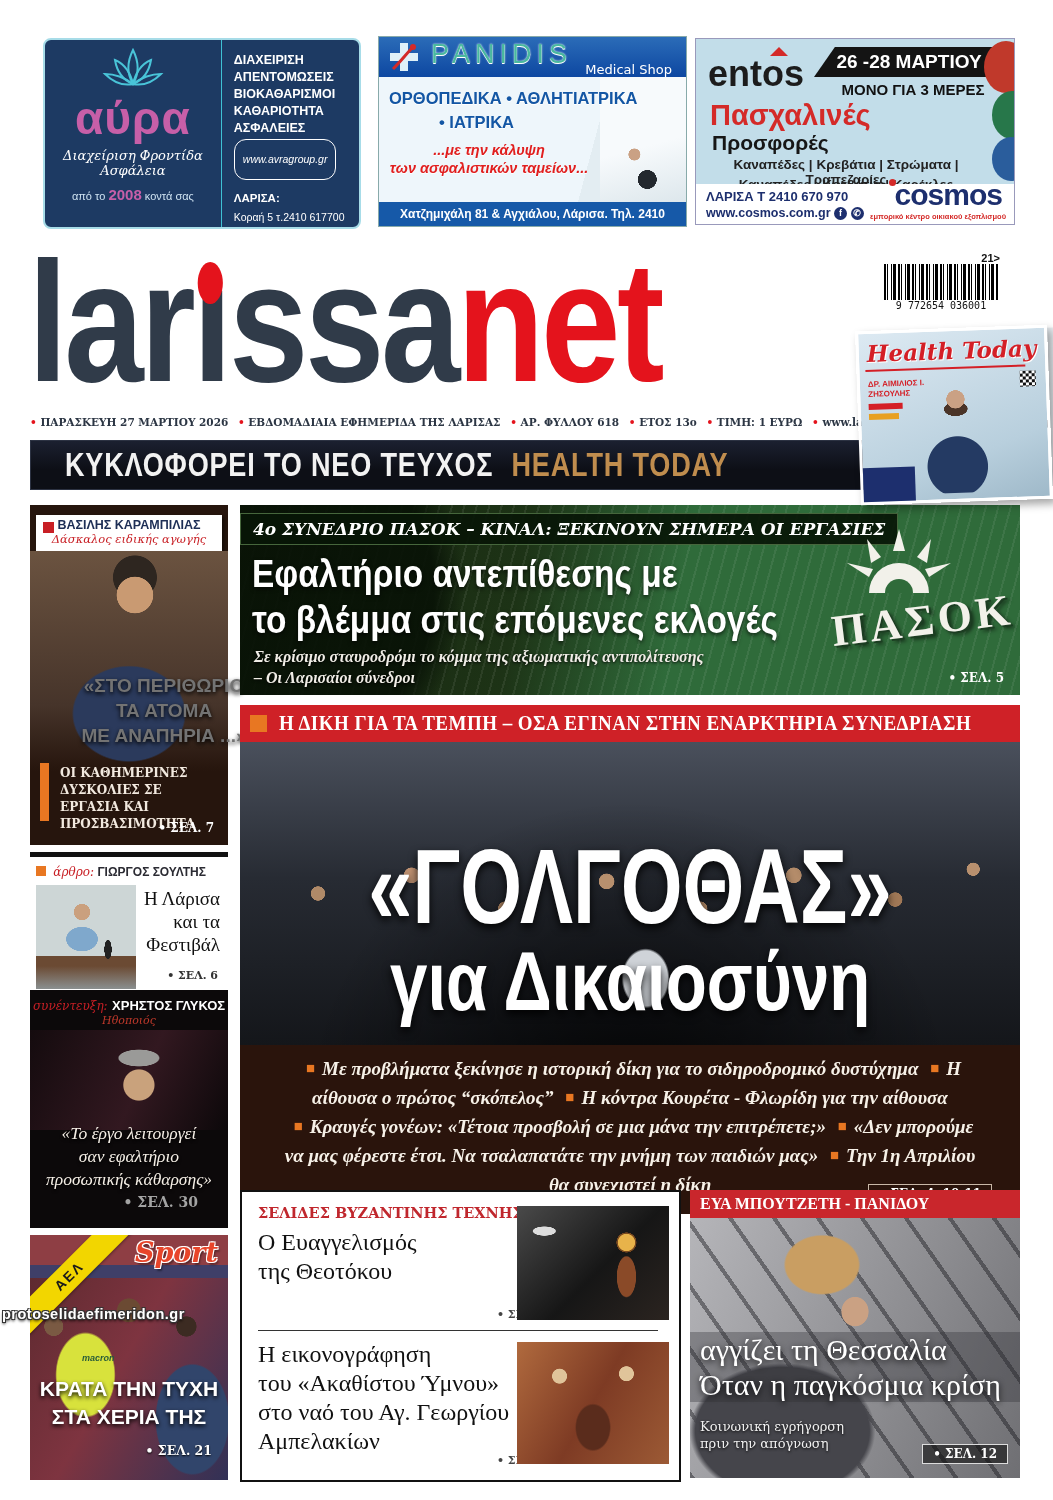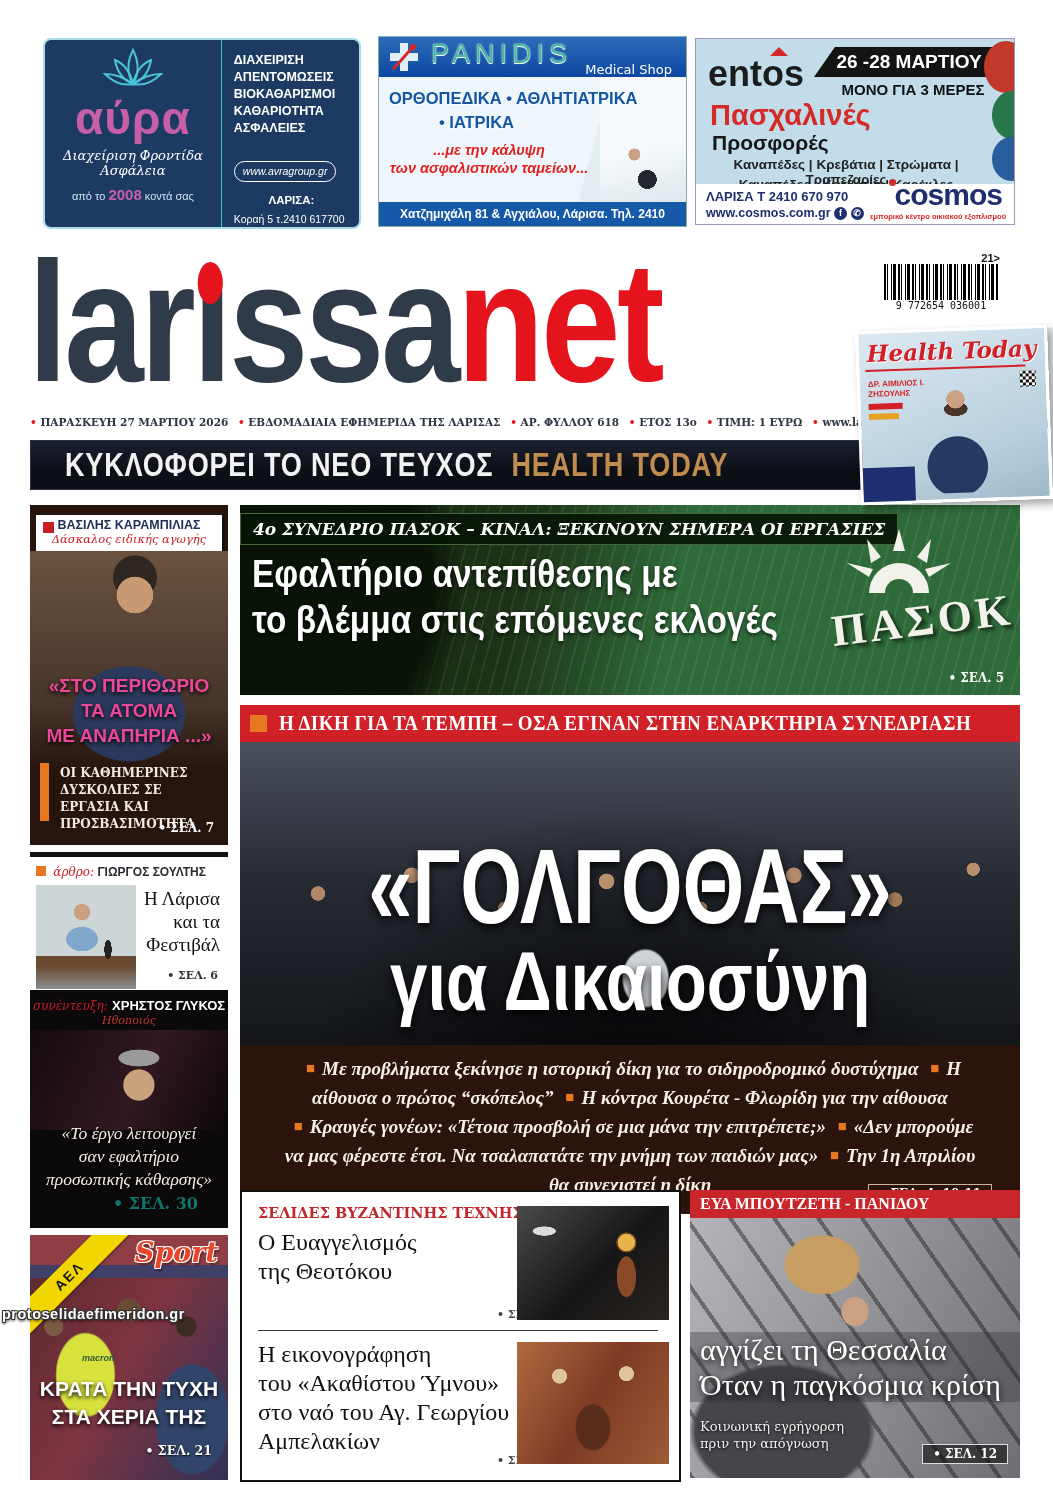--- a/index.html
+++ b/index.html
@@ -12,23 +12,23 @@
   
   #ad-avra{left:43px;top:38px;width:314px;height:187px;background:#1d3a63;border:2px solid #a7dcE8;
            border-radius:8px;display:flex;color:#fff;}
   .avra-left{width:56%;text-align:center;position:relative;border-right:1px solid #3fc1d4;}
   .avra-lotus{margin-top:8px;}
   .avra-brand{font-size:46px;font-weight:bold;color:#c75fa8;line-height:44px;letter-spacing:1px;text-align:center;}
   .avra-tagline{font-family:"DejaVu Serif",serif;font-style:italic;font-size:13px;margin-top:8px;}
   .avra-since{font-size:11px;margin-top:8px;color:#cfe3f2;}
   .avra-since b{color:#c75fa8;font-size:15px;}
   .avra-right{flex:1;padding:12px 10px 0 12px;font-size:12.5px;font-weight:bold;line-height:17px;}
-  .avra-web{display:inline-block;border:1px solid #fff;border-radius:12px;padding:1px 8px;
-            font-style:italic;font-size:10.5px;font-weight:normal;margin:24px 0 10px 0;}
-  .avra-city{font-size:11.5px;text-align:center;}
+  .avra-web{display:inline-block;border:1px solid #fff;border-radius:12px;padding:11px 8px;
+            font-style:italic;font-size:10.5px;font-weight:normal;margin:2px 0 10px 0;}
+  .avra-city{font-size:11.5px;}
   .avra-addr{font-weight:normal;font-size:10.5px;margin-top:2px;}
 
   
   #ad-panidis{left:378px;top:36px;width:307px;height:189px;border:1px solid #8aa;overflow:hidden;
               background:linear-gradient(105deg,#eef6fb 0 68%,#e3edf2 68%);}
   .pan-top{height:40px;background:linear-gradient(#2b6cb8,#0d47a1);position:relative;}
   .pan-cross{position:absolute;left:8px;top:4px;width:34px;height:32px;}
   .pan-brand{position:absolute;left:52px;top:2px;font-size:27px;font-weight:normal;letter-spacing:5px;
              color:#49b8a0;text-shadow:0 0 2px #fff,0 1px 0 #fff;}
   .pan-sub{position:absolute;right:14px;top:25px;font-size:13px;color:#fff;font-family:"DejaVu Sans",sans-serif;}
@@ -116,22 +116,22 @@
   .kar-label{position:absolute;left:6px;top:10px;right:6px;height:36px;background:#fff;
              box-shadow:2px 2px 3px rgba(0,0,0,.5);text-align:center;padding-top:3px;}
   .kar-sq{position:absolute;left:7px;top:7px;width:11px;height:11px;background:#c81f25;}
   .kar-name{font-size:12.5px;font-weight:bold;color:#1d2e55;}
   .kar-role{font-size:11.5px;font-style:italic;color:#c81f25;font-family:"DejaVu Serif",serif;}
   .kar-photo{position:absolute;left:0;top:46px;width:100%;height:220px;
       background:radial-gradient(circle 30px at 53% 20%,#c99a72 60%,transparent 62%),
                  radial-gradient(circle 36px at 53% 12%,#2e2620 60%,transparent 62%),
                  radial-gradient(ellipse 92px 78px at 50% 74%,#2b3a5c 60%,transparent 62%),
                  linear-gradient(#6b5340,#46342a 70%,#26150d);}
-  .kar-quote{position:absolute;left:0;top:168px;width:100%;text-align:center;color:#ec4899;
-             font-weight:bold;font-size:19px;line-height:25px;text-shadow:0 2px 4px #000;}
+  .kar-quote{position:absolute;left:0;top:168px;width:100%;text-align:center;color:#737373;
+             font-weight:bold;font-size:19px;line-height:25px;text-shadow:0 2px 4px #000;padding-left:35px;}
   .kar-bar{position:absolute;left:10px;top:258px;width:9px;height:58px;background:#e87722;}
   .kar-teaser{position:absolute;left:30px;top:260px;width:160px;color:#f2e9df;font-weight:bold;
               font-size:12px;line-height:17px;font-family:"DejaVu Serif",serif;}
   .kar-page{position:absolute;right:14px;top:316px;color:#fff;font-weight:bold;font-size:12px;
             font-family:"DejaVu Serif",serif;}
 
   #card-soultis{left:30px;top:852px;width:198px;height:138px;background:#fff;border-top:5px solid #111;}
   .sou-label{position:absolute;left:6px;top:8px;font-size:12px;}
   .sou-sq{display:inline-block;width:10px;height:10px;background:#e87722;margin-right:4px;}
   .sou-arthro{color:#c81f25;font-style:italic;font-family:"DejaVu Serif",serif;}
@@ -151,21 +151,21 @@
   .gly-label{color:#c81f25;font-style:italic;font-size:12px;font-family:"DejaVu Serif",serif;}
   .gly-name{color:#fff;font-weight:bold;font-size:13px;}
   .gly-role{color:#c0392b;font-style:italic;font-size:11px;font-family:"DejaVu Serif",serif;}
   .gly-photo{position:absolute;left:0;top:40px;width:100%;height:100px;
       background:radial-gradient(circle 26px at 55% 55%,#c9a27c 58%,transparent 62%),
                  radial-gradient(ellipse 34px 14px at 55% 28%,#9a9a98 58%,transparent 62%),
                  linear-gradient(115deg,#140b0e,#321820 55%,#0c080a);}
   .gly-quote{position:absolute;left:4px;top:132px;width:190px;text-align:center;color:#f5efe6;
              font-family:"Liberation Serif",serif;font-style:italic;font-size:17.5px;line-height:23px;
              text-shadow:0 2px 3px #000;}
-  .gly-page{position:absolute;right:30px;top:204px;color:#0f766e;font-weight:bold;font-size:16px;
+  .gly-page{position:absolute;right:30px;top:204px;color:#a3a3a3;font-weight:bold;font-size:14px;
             font-family:"DejaVu Serif",serif;}
 
   #card-sport{left:30px;top:1235px;width:198px;height:245px;overflow:hidden;background:#5e2a30;}
   .spt-bar{position:absolute;left:0;top:0;width:100%;height:30px;background:#8e3e44;}
   .spt-strip{position:absolute;left:0;top:30px;width:100%;height:13px;background:#3f3f68;}
   .spt-logo{position:absolute;right:10px;top:2px;font-family:"DejaVu Serif",serif;font-style:italic;
             font-weight:bold;font-size:27px;color:#e8452a;
             text-shadow:-1px -1px 0 #fff,1px -1px 0 #fff,-1px 1px 0 #fff,1px 1px 0 #fff,2px 3px 2px rgba(0,0,0,.4);}
   .spt-photo{position:absolute;left:0;top:43px;width:100%;height:202px;
       background:radial-gradient(ellipse 52px 74px at 28% 48%,#d8e23c 55%,transparent 58%),
@@ -468,20 +468,24 @@
   </div>
 
   <div id="watermark" class="abs">protoselidaefimeridon.gr</div>
 
   <div id="article-pasok" class="abs">
     <div class="pas-kicker">4ο ΣΥΝΕΔΡΙΟ ΠΑΣΟΚ – ΚΙΝΑΛ: ΞΕΚΙΝΟΥΝ ΣΗΜΕΡΑ ΟΙ ΕΡΓΑΣΙΕΣ</div>
     <div class="pas-title">
       <span class="cond" style="transform:scaleX(.88);">Εφαλτήριο αντεπίθεσης με</span><br>
       <span class="cond" style="transform:scaleX(.88);">το βλέμμα στις επόμενες εκλογές</span>
     </div>
+    <div class="pas-sub">
+      <div>Σε κρίσιμο σταυροδρόμι το κόμμα της αξιωματικής αντιπολίτευσης</div>
+      <div>– Οι Λαρισαίοι σύνεδροι</div>
+    </div>
     <div class="pas-logoarea">
       <div class="pas-sun">
         <svg width="120" height="64" viewBox="0 0 120 64">
           <g fill="#f2f1ea">
             <polygon points="60,0 66,22 54,22"></polygon>
             <polygon points="28,10 42,28 32,34"></polygon>
             <polygon points="92,10 78,28 88,34"></polygon>
             <polygon points="8,34 34,40 30,48"></polygon>
             <polygon points="112,34 86,40 90,48"></polygon>
             <path d="M30 64 A30 30 0 0 1 90 64 Z"></path>

